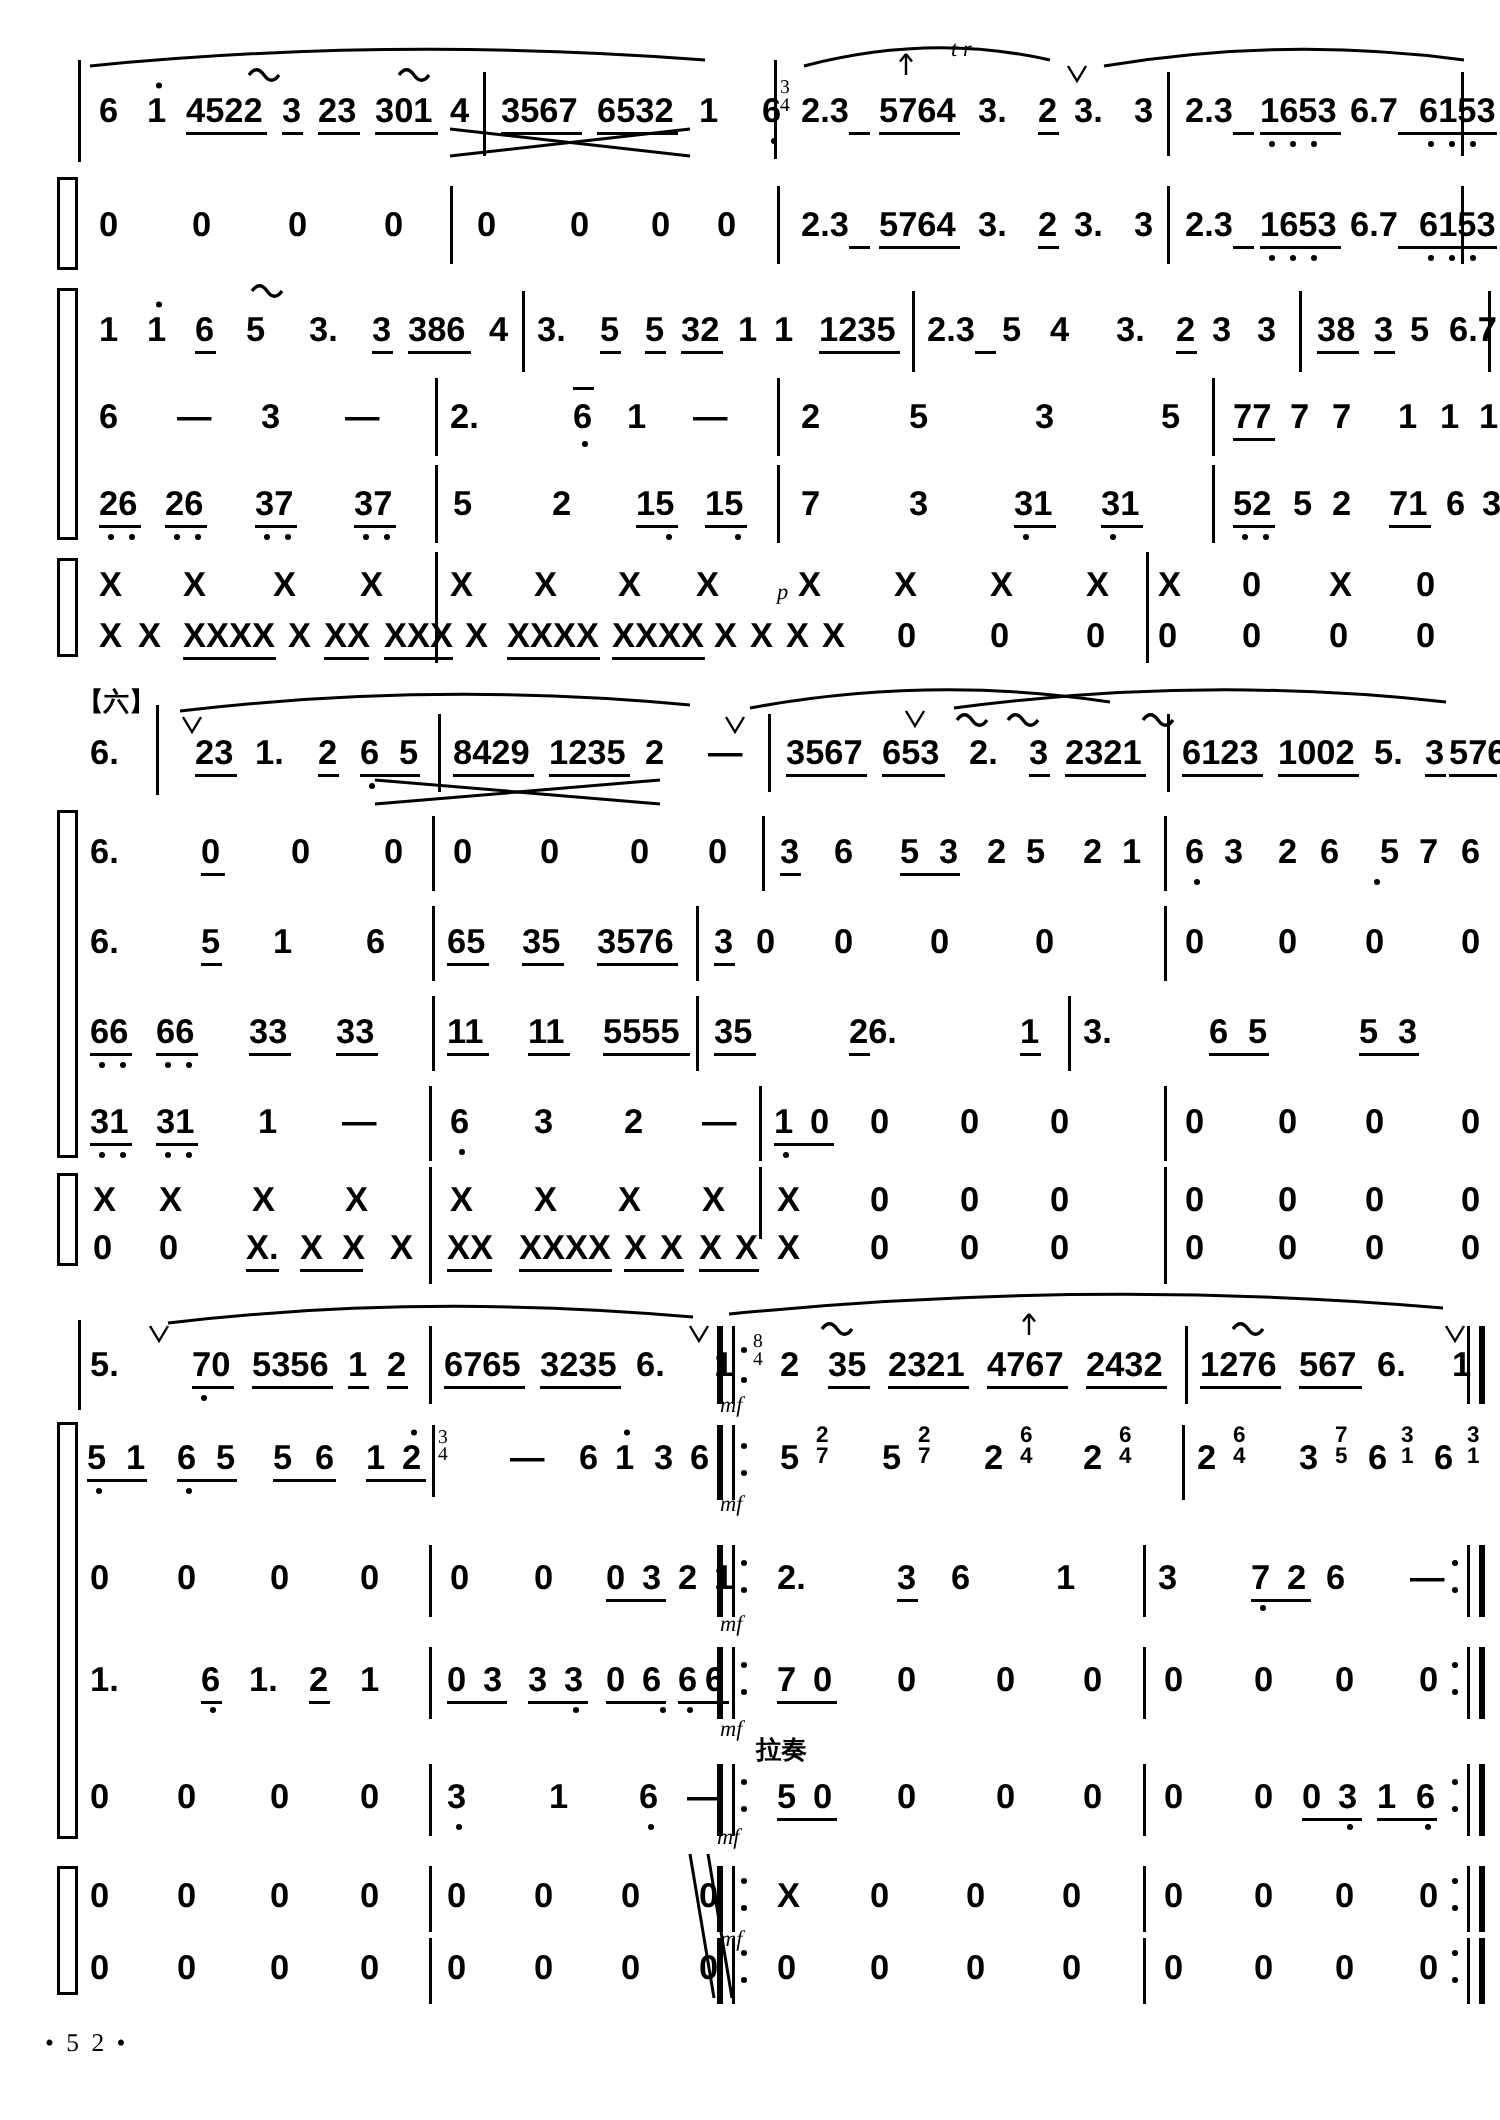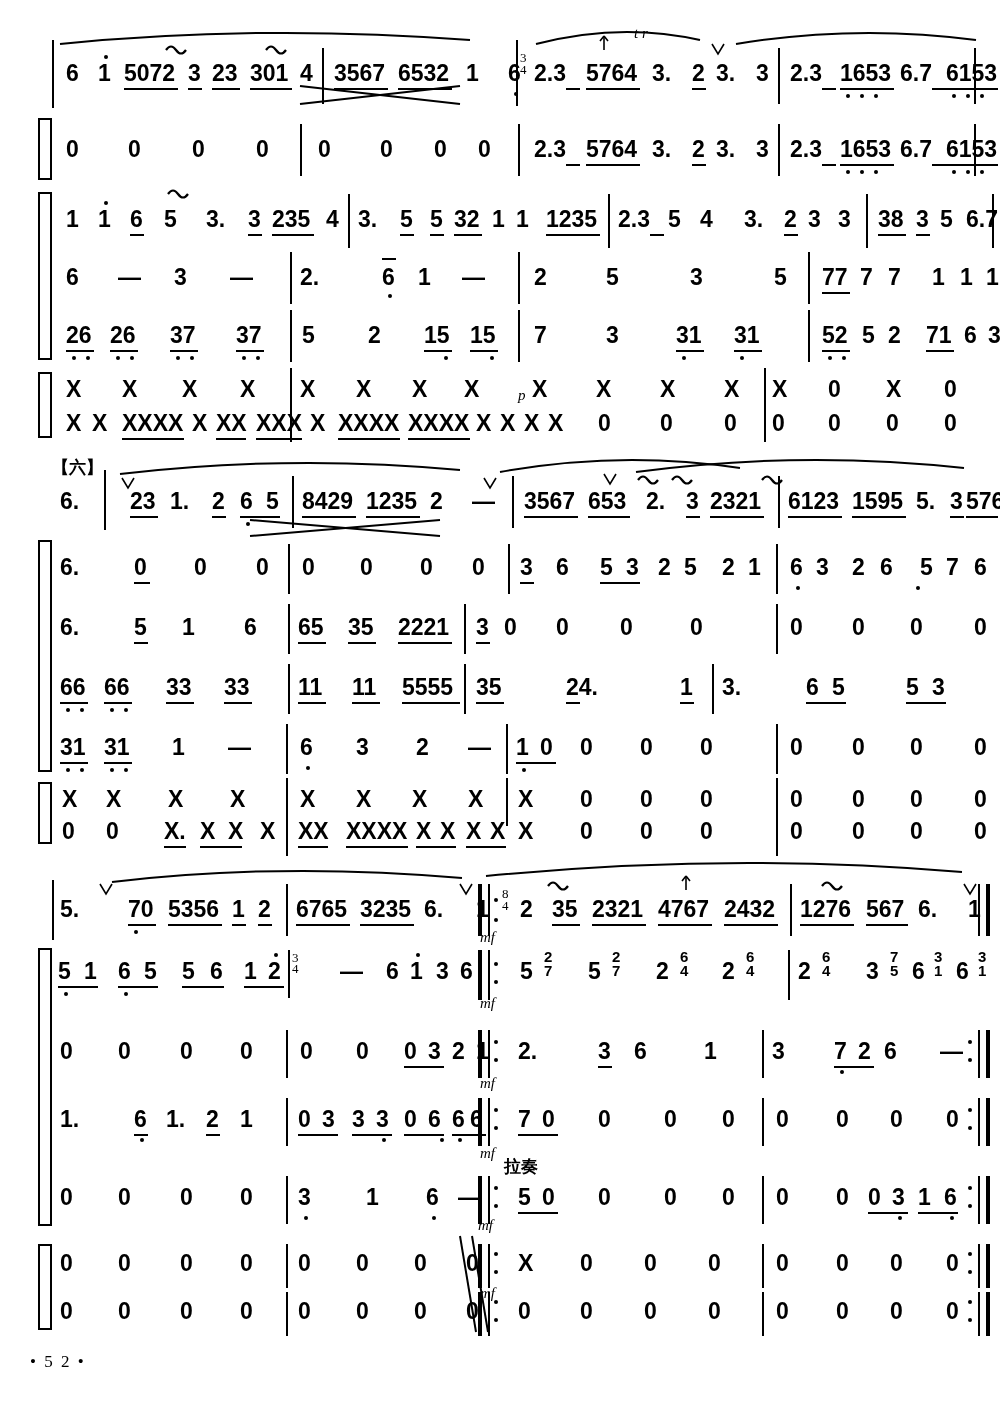--- a/index.html
+++ b/index.html
@@ -41,21 +41,21 @@
 
   <div class="vline" style="left:52px;top:40px;height:68px;"></div>
   <div class="vline" style="left:38px;top:118px;height:62px;"></div>
   <div class="vline" style="left:50px;top:118px;height:62px;"></div>
   <div class="hline" style="left:38px;top:118px;width:14px;"></div>
   <div class="hline" style="left:38px;top:178px;width:14px;"></div>
 
   <div class="t num" style="left:66px;top:62px;">6</div>
   <div class="t num" style="left:98px;top:62px;">1</div>
   <div class="dot" style="left:104px;top:55px;"></div>
-  <div class="t num" style="left:124px;top:62px;">5072</div>
+  <div class="t num" style="left:124px;top:62px;">4522</div>
   <div class="beam" style="left:124px;top:88px;width:54px;"></div>
   <div class="t num" style="left:188px;top:62px;">3</div>
   <div class="beam" style="left:188px;top:88px;width:14px;"></div>
   <div class="t num" style="left:212px;top:62px;">23</div>
   <div class="beam" style="left:212px;top:88px;width:28px;"></div>
   <div class="t num" style="left:250px;top:62px;">301</div>
   <div class="beam" style="left:250px;top:88px;width:42px;"></div>
   <div class="t num" style="left:300px;top:62px;">4</div>
 
   <div class="vline" style="left:322px;top:48px;height:56px;"></div>
@@ -145,21 +145,21 @@
 
   <div class="t num" style="left:66px;top:208px;">1</div>
   <div class="t num" style="left:98px;top:208px;">1</div>
   <div class="dot" style="left:104px;top:201px;"></div>
   <div class="t num" style="left:130px;top:208px;">6</div>
   <div class="beam" style="left:130px;top:234px;width:14px;"></div>
   <div class="t num" style="left:164px;top:208px;">5</div>
   <div class="t num" style="left:206px;top:208px;">3.</div>
   <div class="t num" style="left:248px;top:208px;">3</div>
   <div class="beam" style="left:248px;top:234px;width:14px;"></div>
-  <div class="t num" style="left:272px;top:208px;">235</div>
+  <div class="t num" style="left:272px;top:208px;">386</div>
   <div class="beam" style="left:272px;top:234px;width:42px;"></div>
   <div class="t num" style="left:326px;top:208px;">4</div>
   <div class="vline" style="left:348px;top:194px;height:54px;"></div>
   <div class="t num" style="left:358px;top:208px;">3.</div>
   <div class="t num" style="left:400px;top:208px;">5</div>
   <div class="beam" style="left:400px;top:234px;width:14px;"></div>
   <div class="t num" style="left:430px;top:208px;">5</div>
   <div class="beam" style="left:430px;top:234px;width:14px;"></div>
   <div class="t num" style="left:454px;top:208px;">32</div>
   <div class="beam" style="left:454px;top:234px;width:28px;"></div>
@@ -340,21 +340,21 @@
   <div class="t num" style="left:588px;top:490px;">653</div>
   <div class="beam" style="left:588px;top:516px;width:42px;"></div>
   <div class="t num" style="left:646px;top:490px;">2.</div>
   <div class="t num" style="left:686px;top:490px;">3</div>
   <div class="beam" style="left:686px;top:516px;width:14px;"></div>
   <div class="t num" style="left:710px;top:490px;">2321</div>
   <div class="beam" style="left:710px;top:516px;width:54px;"></div>
   <div class="vline" style="left:778px;top:476px;height:52px;"></div>
   <div class="t num" style="left:788px;top:490px;">6123</div>
   <div class="beam" style="left:788px;top:516px;width:54px;"></div>
-  <div class="t num" style="left:852px;top:490px;">1595</div>
+  <div class="t num" style="left:852px;top:490px;">1002</div>
   <div class="beam" style="left:852px;top:516px;width:54px;"></div>
   <div class="t num" style="left:916px;top:490px;">5.</div>
   <div class="t num" style="left:950px;top:490px;">3</div>
   <div class="beam" style="left:950px;top:516px;width:14px;"></div>
   <div class="t num" style="left:908px;top:490px;"></div>
   <div class="t num" style="left:966px;top:490px;">5763</div>
   <div class="beam" style="left:966px;top:516px;width:32px;"></div>
 
   <div class="vline" style="left:38px;top:540px;height:232px;"></div>
   <div class="vline" style="left:50px;top:540px;height:232px;"></div>
@@ -397,21 +397,21 @@
   <div class="t num" style="left:60px;top:616px;">6.</div>
   <div class="t num" style="left:134px;top:616px;">5</div>
   <div class="beam" style="left:134px;top:642px;width:14px;"></div>
   <div class="t num" style="left:182px;top:616px;">1</div>
   <div class="t num" style="left:244px;top:616px;">6</div>
   <div class="vline" style="left:288px;top:604px;height:50px;"></div>
   <div class="t num" style="left:298px;top:616px;">65</div>
   <div class="beam" style="left:298px;top:642px;width:28px;"></div>
   <div class="t num" style="left:348px;top:616px;">35</div>
   <div class="beam" style="left:348px;top:642px;width:28px;"></div>
-  <div class="t num" style="left:398px;top:616px;">2221</div>
+  <div class="t num" style="left:398px;top:616px;">3576</div>
   <div class="beam" style="left:398px;top:642px;width:54px;"></div>
   <div class="vline" style="left:464px;top:604px;height:50px;"></div>
   <div class="t num" style="left:476px;top:616px;">3</div>
   <div class="beam" style="left:476px;top:642px;width:14px;"></div>
   <div class="t num" style="left:504px;top:616px;">0</div>
   <div class="t num" style="left:556px;top:616px;">0</div>
   <div class="t num" style="left:620px;top:616px;">0</div>
   <div class="t num" style="left:690px;top:616px;">0</div>
   <div class="vline" style="left:776px;top:604px;height:50px;"></div>
   <div class="t num" style="left:790px;top:616px;">0</div>
@@ -434,21 +434,21 @@
   <div class="vline" style="left:288px;top:664px;height:50px;"></div>
   <div class="t num" style="left:298px;top:676px;">11</div>
   <div class="beam" style="left:298px;top:702px;width:28px;"></div>
   <div class="t num" style="left:352px;top:676px;">11</div>
   <div class="beam" style="left:352px;top:702px;width:28px;"></div>
   <div class="t num" style="left:402px;top:676px;">5555</div>
   <div class="beam" style="left:402px;top:702px;width:58px;"></div>
   <div class="vline" style="left:464px;top:664px;height:50px;"></div>
   <div class="t num" style="left:476px;top:676px;">35</div>
   <div class="beam" style="left:476px;top:702px;width:28px;"></div>
-  <div class="t num" style="left:566px;top:676px;">24.</div>
+  <div class="t num" style="left:566px;top:676px;">26.</div>
   <div class="beam" style="left:566px;top:702px;width:14px;"></div>
   <div class="t num" style="left:680px;top:676px;">1</div>
   <div class="beam" style="left:680px;top:702px;width:14px;"></div>
   <div class="vline" style="left:712px;top:664px;height:50px;"></div>
   <div class="t num" style="left:722px;top:676px;">3.</div>
   <div class="t num" style="left:806px;top:676px;">6</div>
   <div class="t num" style="left:832px;top:676px;">5</div>
   <div class="beam" style="left:806px;top:702px;width:40px;"></div>
   <div class="t num" style="left:906px;top:676px;">5</div>
   <div class="t num" style="left:932px;top:676px;">3</div>

